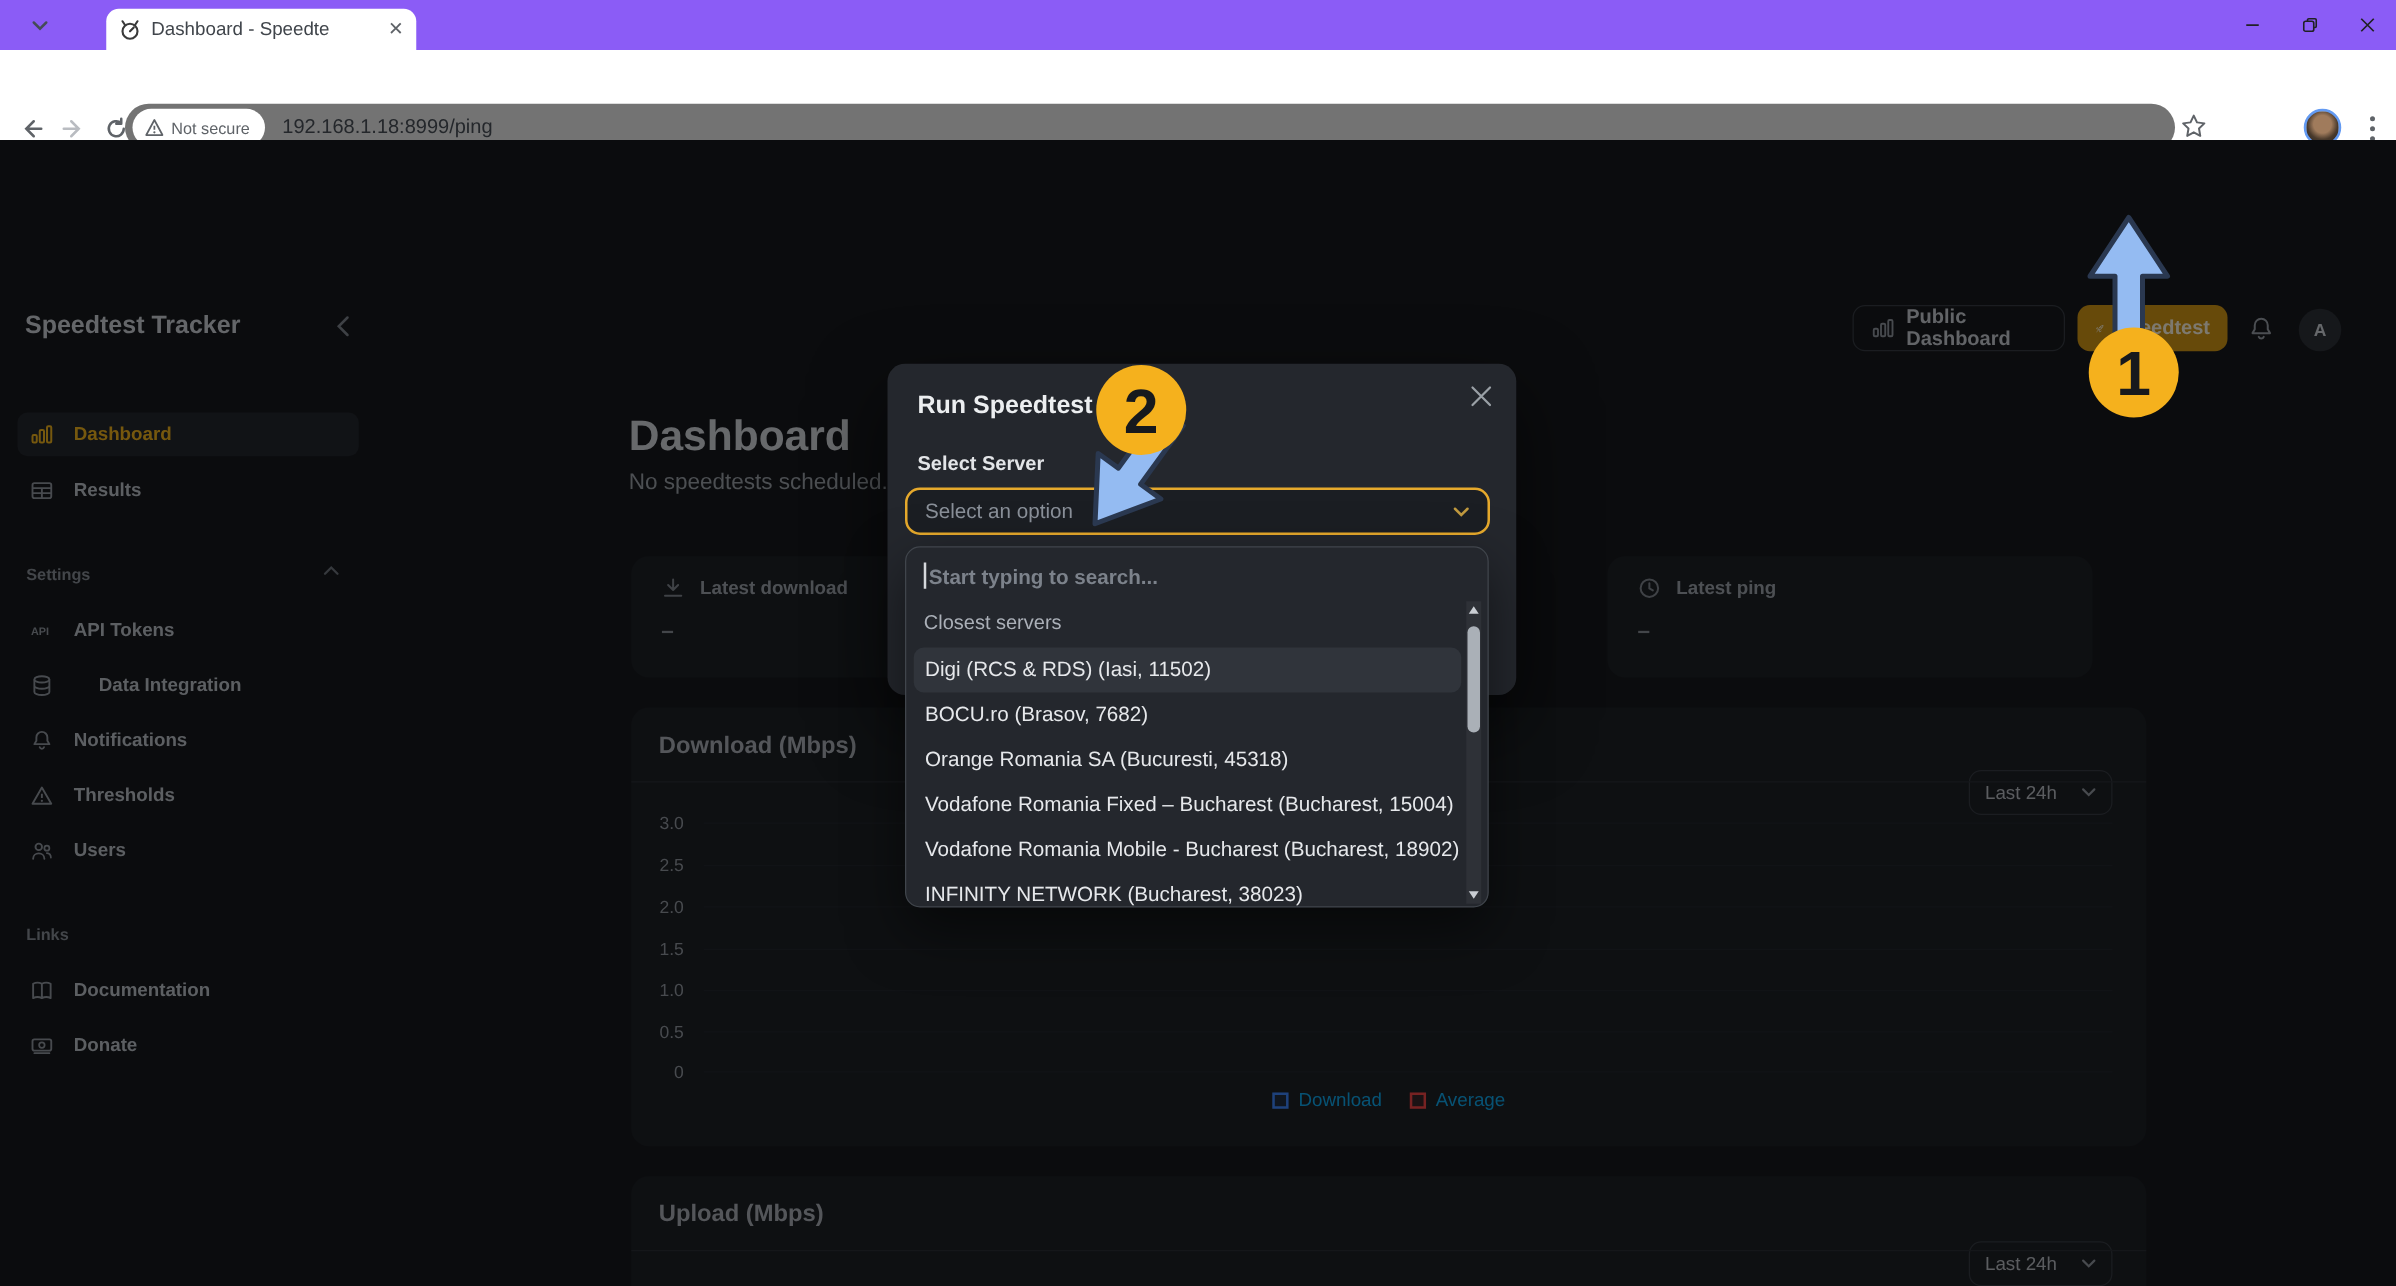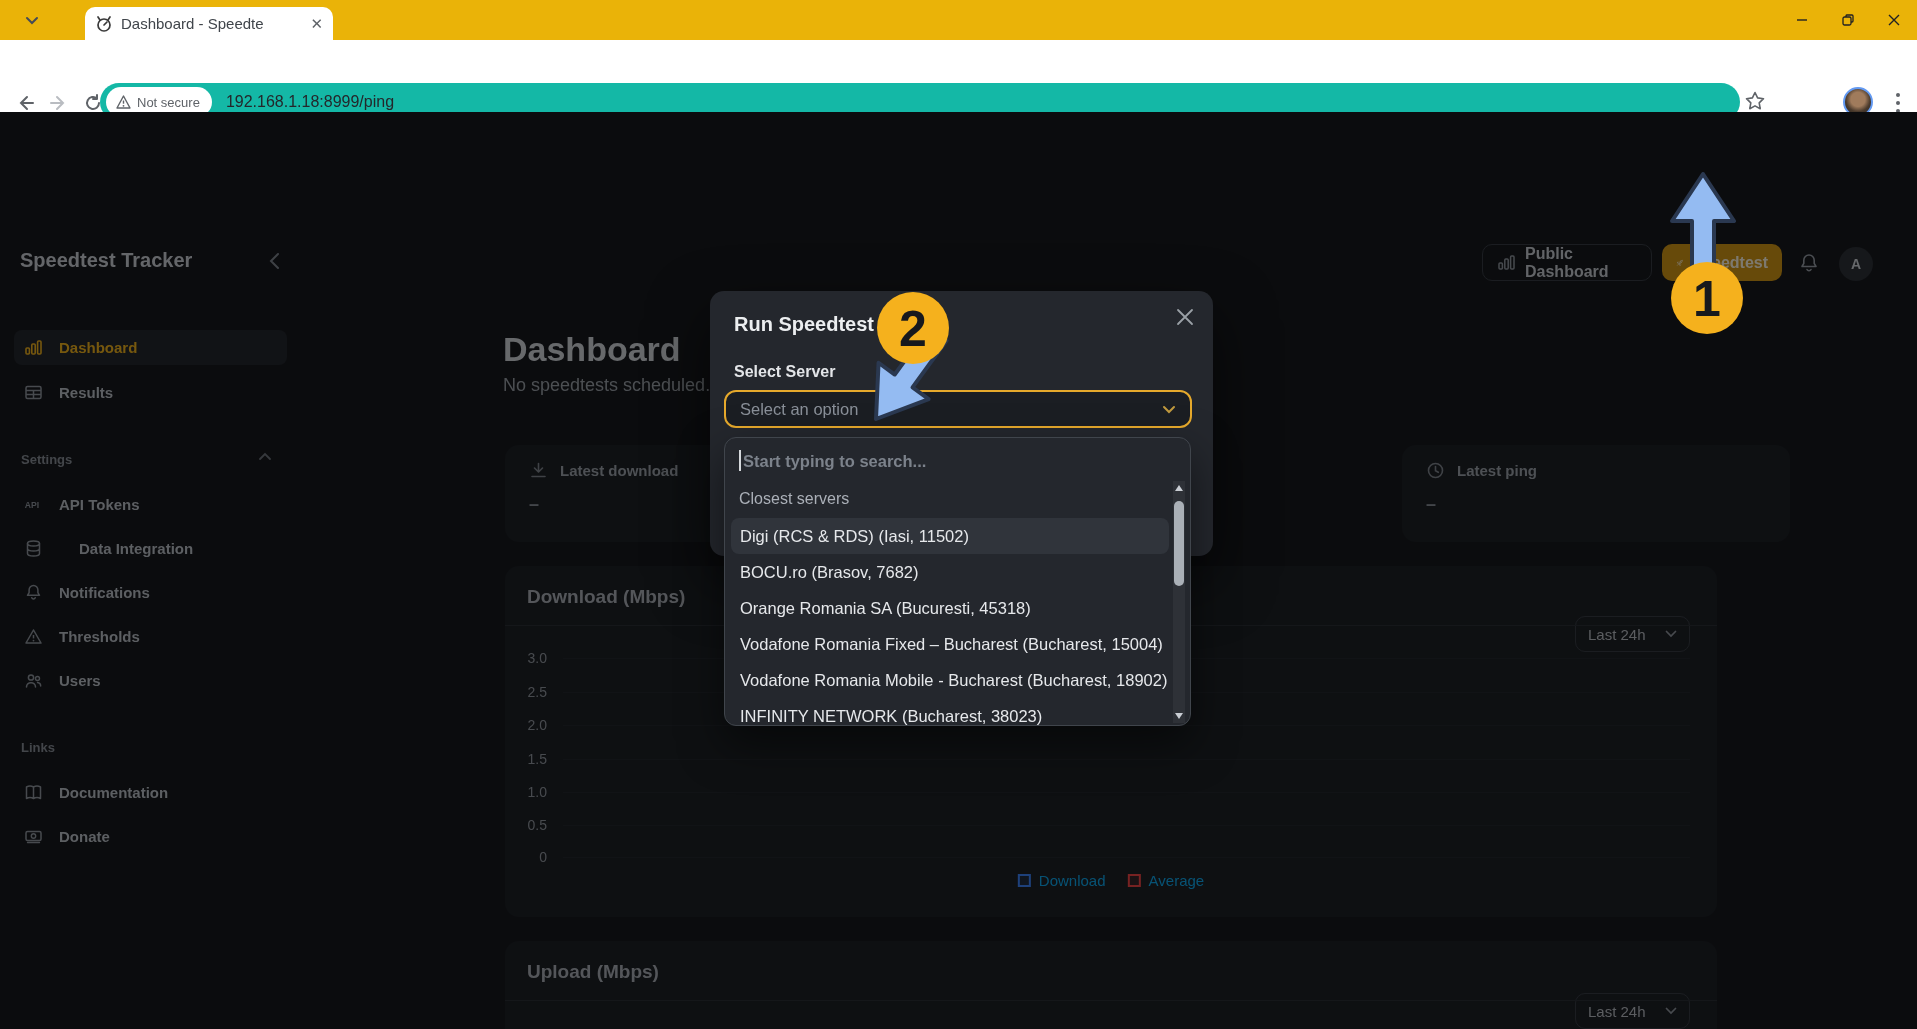--- a/index.html
+++ b/index.html
@@ -1,29 +1,29 @@
 <!DOCTYPE html>
 <html><head>
 <meta charset="utf-8">
 <style>
   html,body{margin:0;padding:0;background:#000;}
   .wrap{position:relative;width:1917px;height:1029px;overflow:hidden;
         font-family:"Liberation Sans",sans-serif;background:#17191d;}
   svg{display:block}
   
-  .titlebar{position:absolute;left:0;top:0;width:100%;height:40px;background:#eab308;}
+  .titlebar{position:absolute;left:0;top:0;width:100%;height:40px;background:#8b5cf6;}
   .tabsearch{position:absolute;left:18px;top:9px;width:28px;height:22px;display:flex;align-items:center;justify-content:center;border-radius:11px;}
   .tab{position:absolute;left:85px;top:7px;width:248px;height:33px;background:#ffffff;border-radius:10px 10px 0 0;display:flex;align-items:center;padding:0 10px;box-sizing:border-box;}
   .tab-title{font-size:15px;color:#40454b;white-space:nowrap;overflow:hidden;width:168px;margin-left:8px;}
   .tab-close{margin-left:auto;color:#5f6368;font-size:15px;line-height:1;}
   .winbtns{position:absolute;right:0;top:0;height:40px;display:flex;}
   .winbtn{width:46px;height:40px;display:flex;align-items:center;justify-content:center;color:#202124;}
   .toolbar{position:absolute;left:0;top:40px;width:100%;height:72px;background:#ffffff;}
   .navico{position:absolute;top:50px;width:26px;height:26px;display:flex;align-items:center;justify-content:center;}
-  .omnibox{position:absolute;left:100px;top:43px;width:1640px;height:38px;background:#14b8a6;border-radius:19px;display:flex;align-items:center;}
+  .omnibox{position:absolute;left:100px;top:43px;width:1640px;height:38px;background:#737373;border-radius:19px;display:flex;align-items:center;}
   .chip{margin-left:6px;height:30px;background:#ffffff;border-radius:15px;display:flex;align-items:center;padding:0 12px 0 10px;}
   .chip-label{font-size:13px;color:#5f6368;margin-left:6px;}
   .url{font-size:16px;color:#24272b;margin-left:14px;}
   .star{position:absolute;left:1744px;top:50px;}
   .tb-avatar{position:absolute;left:1843px;top:47px;width:30px;height:30px;border-radius:50%;
      background:radial-gradient(circle at 50% 40%,#a07b5c 0 35%,#4a3a2c 60%,#23201c 100%);
      border:2px solid #639af2;box-sizing:border-box;}
   .kebab{position:absolute;left:1890px;top:50px;width:16px;height:26px;display:flex;flex-direction:column;align-items:center;justify-content:center;gap:4px;}
   .kdot{width:4px;height:4px;border-radius:50%;background:#5f6368;}
   
@@ -273,21 +273,21 @@
 
     <div class="card" style="left:505px;">
       <div class="cardhead">
         <svg width="19" height="19" viewBox="0 0 19 19">
             <path d="M9.5 2.5v8M5.5 7l4 4 4-4M3 15.5h13" fill="none" stroke="currentColor" stroke-width="1.6" stroke-linecap="round" stroke-linejoin="round"></path>
           </svg>
         <span>Latest download</span>
       </div>
       <div class="cardval">–</div>
     </div>
-    <div class="card" style="left:1402px;">
+    <div class="card" style="left:1286px;">
       <div class="cardhead">
         <svg width="19" height="19" viewBox="0 0 19 19">
             <circle cx="9.5" cy="9.5" r="7" fill="none" stroke="currentColor" stroke-width="1.6"></circle>
             <path d="M9.5 5.5v4.2l2.8 1.6" fill="none" stroke="currentColor" stroke-width="1.6" stroke-linecap="round"></path>
           </svg>
         <span>Latest ping</span>
       </div>
       <div class="cardval">–</div>
     </div>
 

